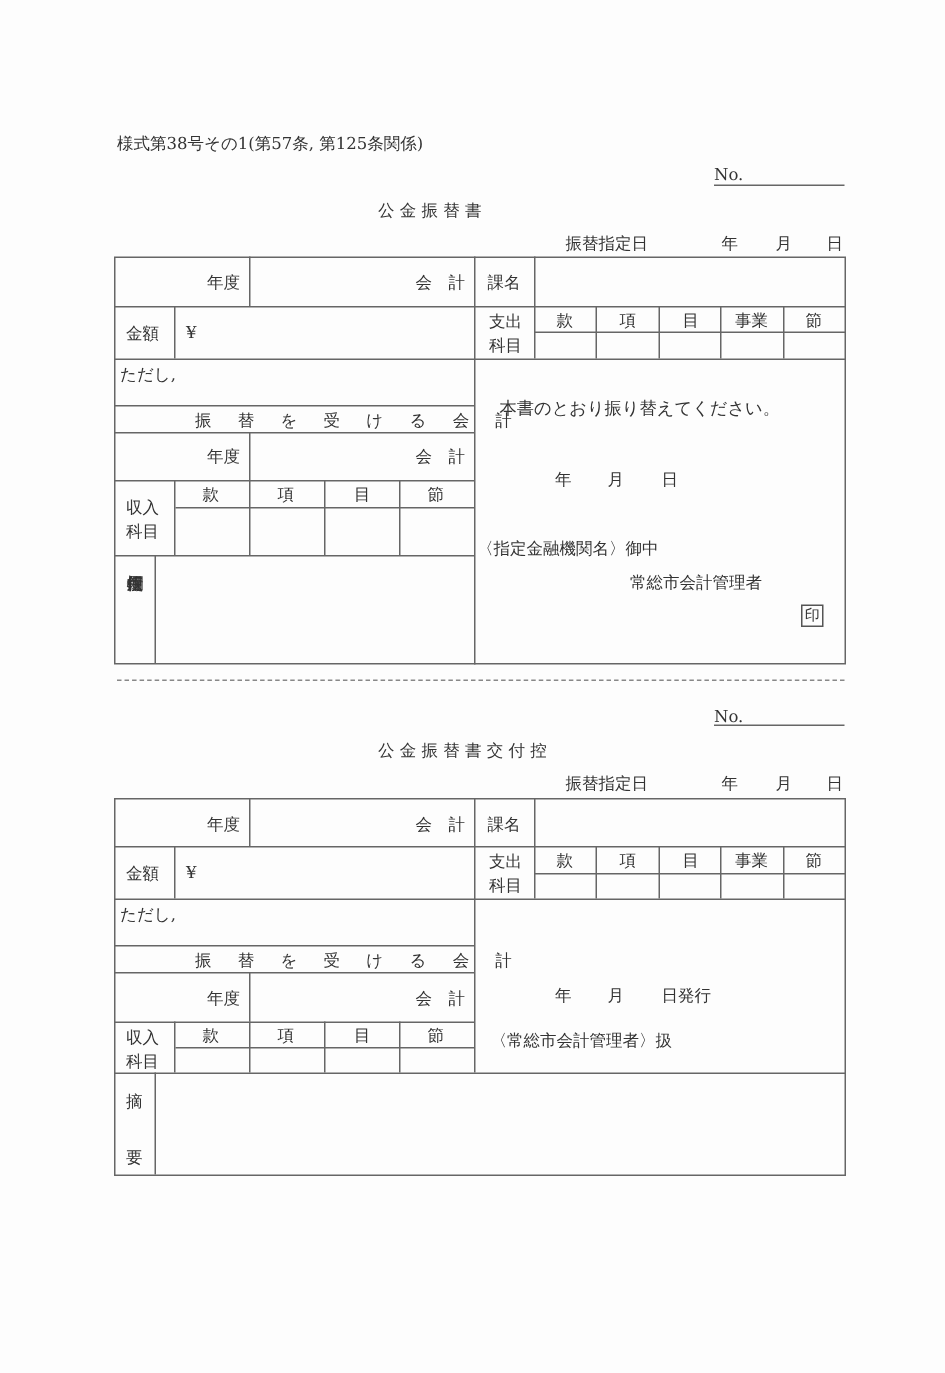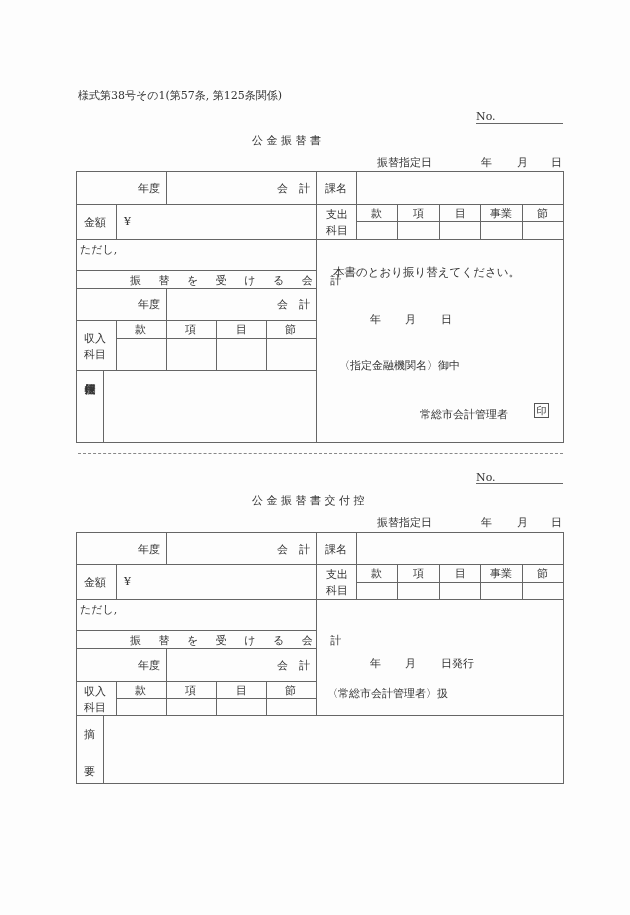--- a/index.html
+++ b/index.html
@@ -101,22 +101,22 @@
   <div class="abs" style="left:267px;top:339px;width:48px;height:30px;"></div>
 
   <div class="ln v" style="left:103px;top:370px;height:72px;"></div>
   <div class="abs vert" style="left:83px;top:375px;">銀行使用欄</div>
   <div class="abs" style="left:104px;top:371px;width:211px;height:70px;"></div>
 
   <div class="abs" style="left:333px;top:265px;font-size:11.5px;">本書のとおり振り替えてください。</div>
   <div class="abs" style="left:370px;top:312px;">年</div>
   <div class="abs" style="left:405px;top:312px;">月</div>
   <div class="abs" style="left:441px;top:312px;">日</div>
-  <div class="abs" style="left:339px;top:358px;">〈指定金融機関名〉御中</div>
-  <div class="abs" style="left:420px;top:407px;">常総市会計管理者</div>
+  <div class="abs" style="left:318px;top:358px;">〈指定金融機関名〉御中</div>
+  <div class="abs" style="left:420px;top:381px;">常総市会計管理者</div>
   <div class="seal" style="left:534px;top:403px;">印</div>
 </div>
 
 <div class="dash"></div>
 
 <div>
   <div class="abs" style="left:476px;top:471px;">No.</div>
   <div class="ln h" style="left:476px;top:483px;width:87px;"></div>
 
   <div class="abs" style="left:252px;top:493px;">公 金 振 替 書 交 付 控</div>

